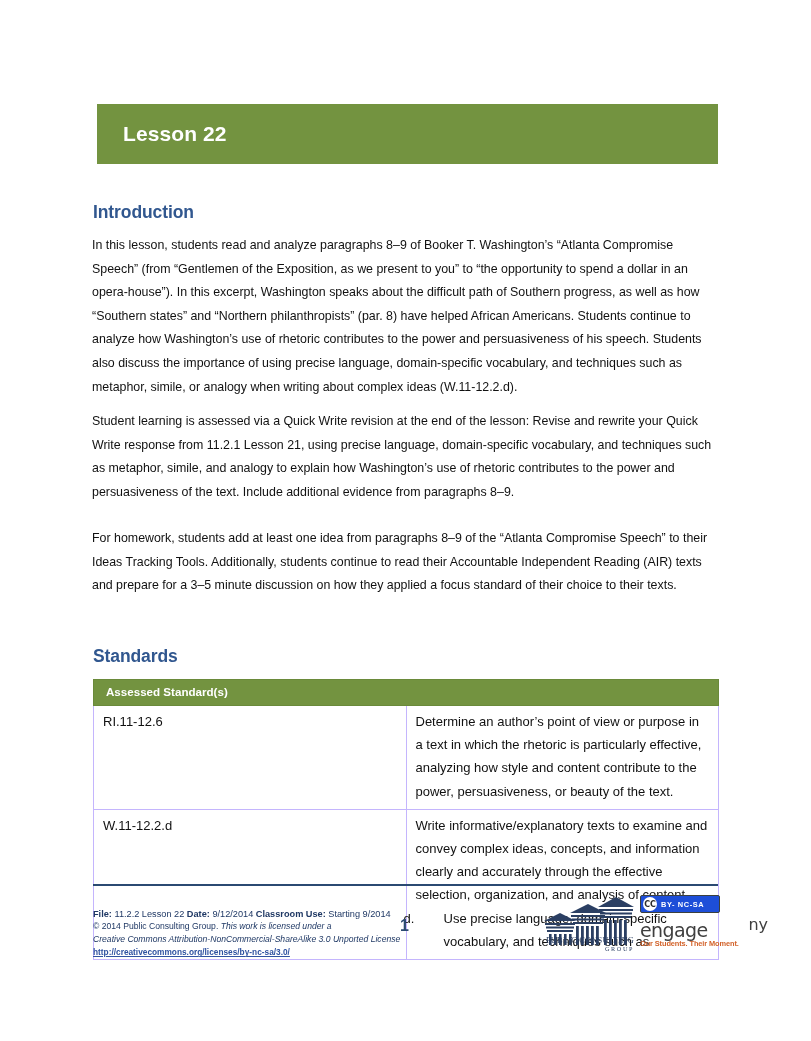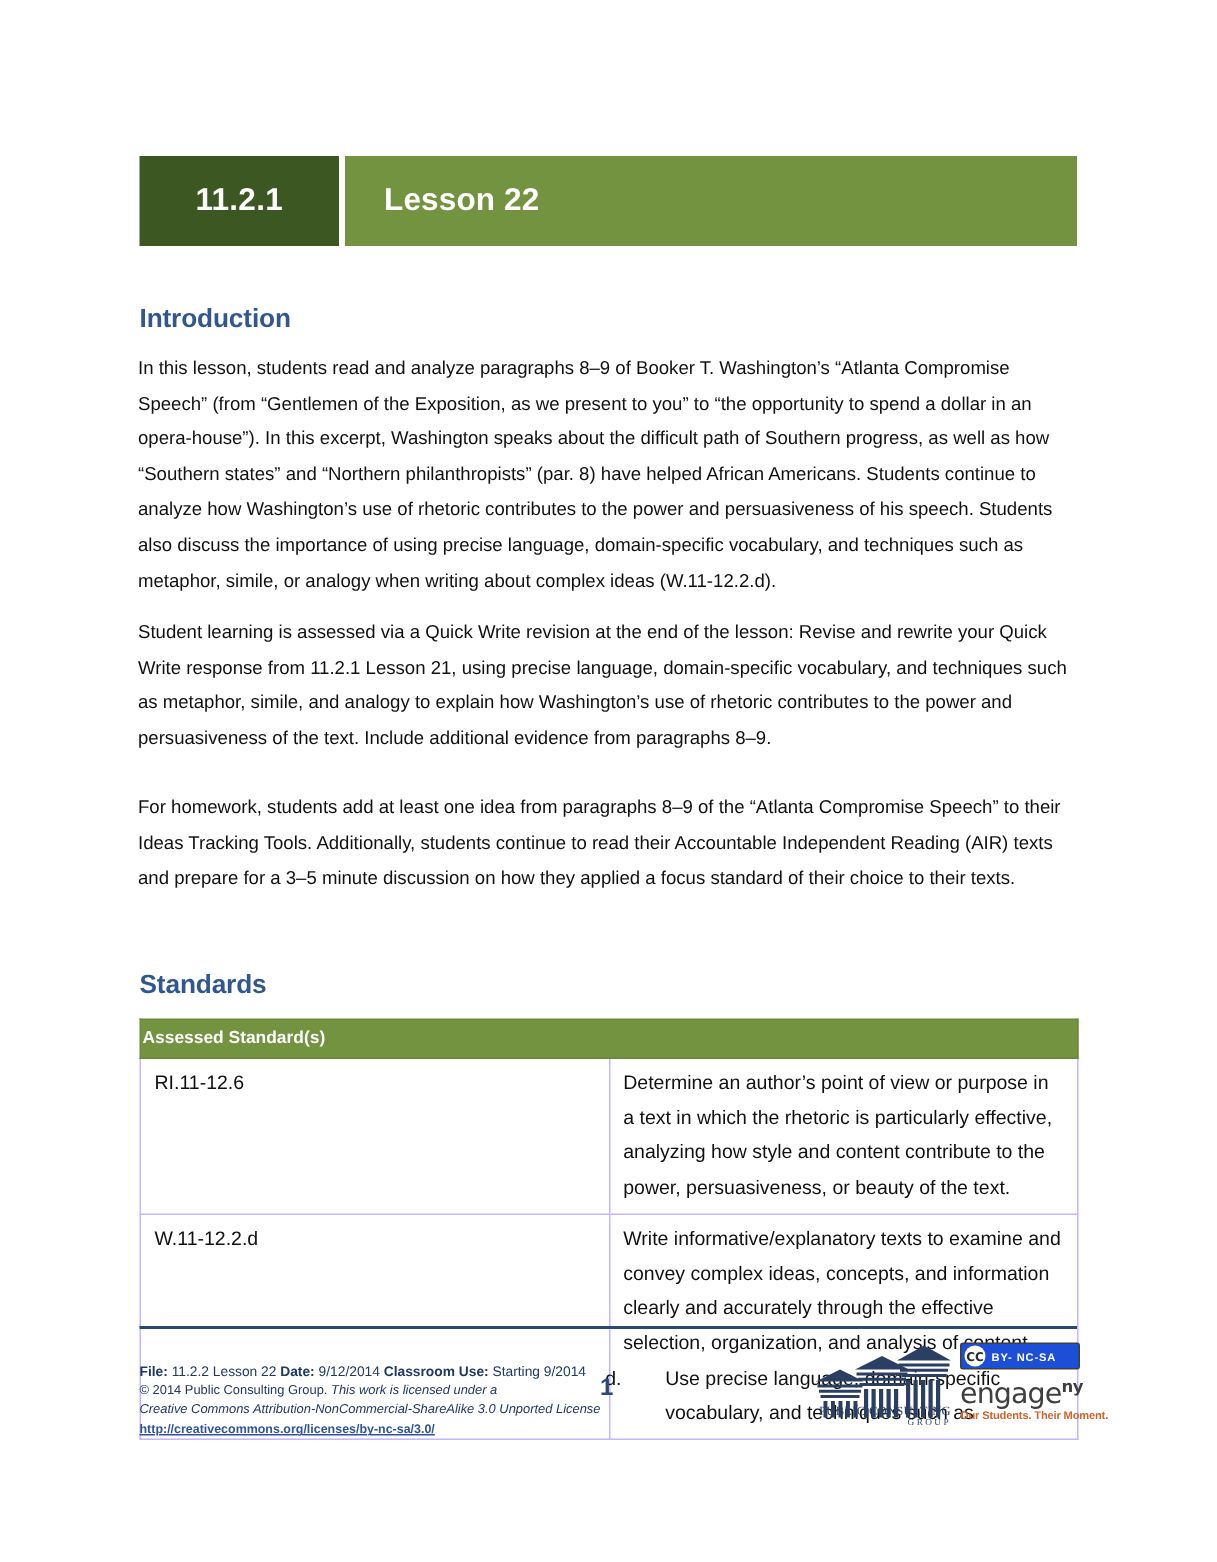--- a/index.html
+++ b/index.html
@@ -133,21 +133,21 @@
     width: 626px;
     border-collapse: collapse;
     table-layout: fixed;
   }
   .std-table th {
     background: #739340;
     color: #ffffff;
     font-size: 11.6px;
     font-weight: bold;
     text-align: left;
-    padding: 4px 8px 5px 1px;
+    padding: 4px 8px 5px 12px;
     border: 1px solid #6a8a3a;
     line-height: 16px;
   }
   .std-table td {
     border: 1px solid #c4b5fd;
     font-size: 13px;
     line-height: 23.2px;
     padding: 4px 9px 6px 9px;
     vertical-align: top;
     color: #111;
@@ -279,44 +279,44 @@
     position: absolute;
     left: 0;
     top: 20px;
     font-size: 19px;
     color: #3f3f3f;
     font-family: "DejaVu Sans", sans-serif;
     letter-spacing: -0.6px;
     line-height: 20px;
   }
   .eny-word .ny {
-    font-size: 11px;
-    font-weight: bold;
+    font-size: 16px;
+    font-weight: normal;
     vertical-align: super;
     letter-spacing: -0.3px;
+    margin-left: 41px;
   }
   .eny-tag {
     position: absolute;
     left: 0;
     top: 44px;
     font-size: 7.4px;
     color: #d2622a;
     font-weight: bold;
     white-space: nowrap;
     letter-spacing: -0.1px;
   }
 </style>
 </head>
 <body>
 
 <div class="page">
 
 
   <div class="banner">
-    <div class="banner-code">11.2.1</div>
     <div class="banner-sep"></div>
     <div class="banner-title">Lesson 22</div>
   </div>
 
   <div class="sec-heading" id="h-introduction">Introduction</div>
 
   <div class="body-block" id="p-intro-1">In this lesson, students read and analyze paragraphs 8–9 of Booker T. Washington’s “Atlanta Compromise Speech” (from “Gentlemen of the Exposition, as we present to you” to “the opportunity to spend a dollar in an opera-house”). In this excerpt, Washington speaks about the difficult path of Southern progress, as well as how “Southern states” and “Northern philanthropists” (par. 8) have helped African Americans. Students continue to analyze how Washington’s use of rhetoric contributes to the power and persuasiveness of his speech. Students also discuss the importance of using precise language, domain-specific vocabulary, and techniques such as metaphor, simile, or analogy when writing about complex ideas (W.11-12.2.d).</div>
 
   <div class="body-block" id="p-intro-2">Student learning is assessed via a Quick Write revision at the end of the lesson: Revise and rewrite your Quick Write response from 11.2.1 Lesson 21, using precise language, domain-specific vocabulary, and techniques such as metaphor, simile, and analogy to explain how Washington’s use of rhetoric contributes to the power and persuasiveness of the text. Include additional evidence from paragraphs 8–9.</div>
 

